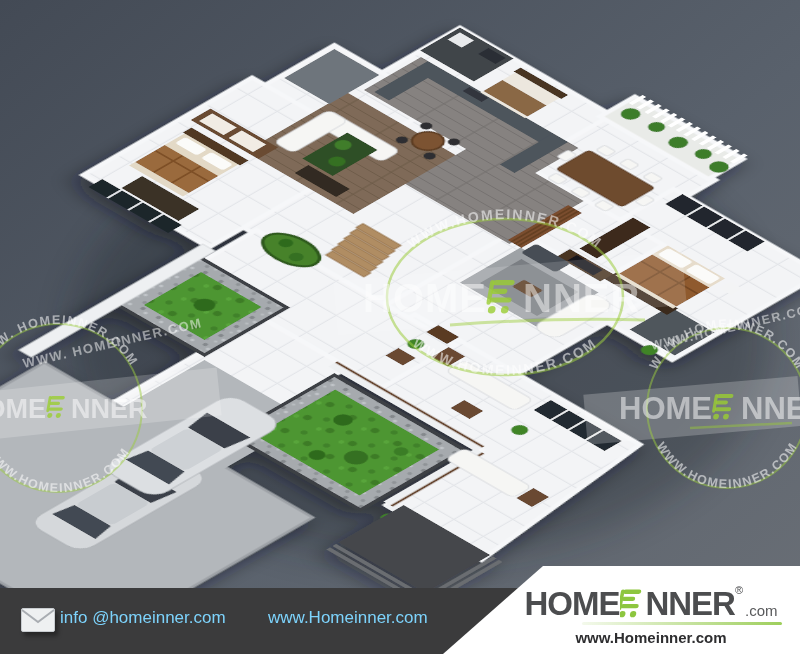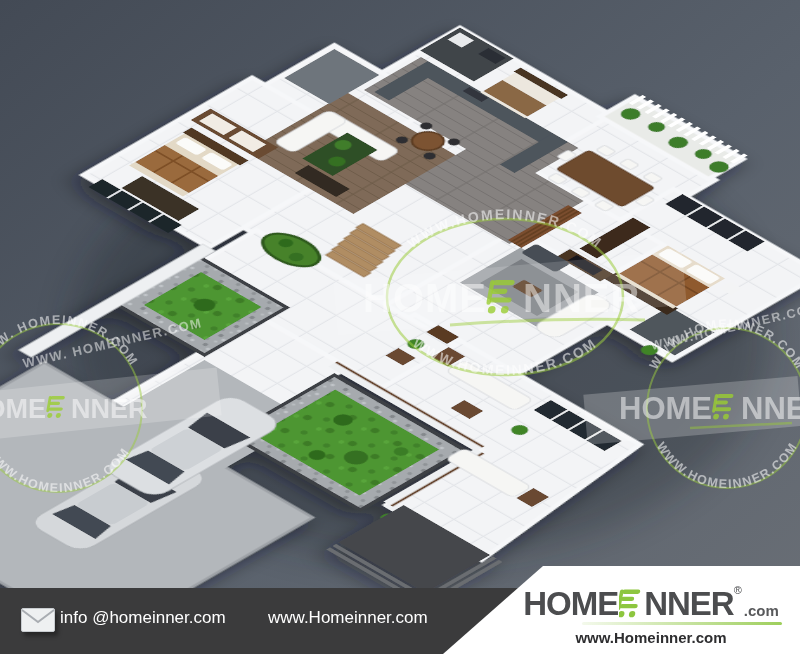--- a/index.html
+++ b/index.html
@@ -6,35 +6,35 @@
   body{width:800px;height:654px;position:relative;overflow:hidden;
        font-family:"Liberation Sans", sans-serif;background:#525a64;}
   #scene{position:absolute;left:0;top:0;z-index:1;}
 
   
   .footer-bar{position:absolute;left:0;bottom:0;width:800px;height:66px;
       background:#3b3b3c;z-index:5;}
   .footer-wedge{position:absolute;left:0;top:0;width:800px;height:654px;
       background:#ffffff;z-index:6;
       clip-path:polygon(543px 566px,800px 566px,800px 654px,443px 654px);}
-  .footer-item{position:absolute;z-index:7;color:#ffffff;font-size:17px;}
+  .footer-item{position:absolute;z-index:7;color:#7dd3fc;font-size:17px;}
   .mail-wrap{position:absolute;left:21px;bottom:18px;z-index:7;
       filter:drop-shadow(3px 4px 2px rgba(0,0,0,.35));}
   .email-text{left:60px;bottom:26px;}
   .site-text{left:268px;bottom:26px;}
 
   
   .brand{position:absolute;right:10px;bottom:8px;width:278px;z-index:8;
       text-align:center;}
   .logo-row{display:flex;align-items:flex-end;justify-content:center;
       line-height:1;}
   .logo-word{font-size:33px;font-weight:800;letter-spacing:-1px;color:#4c4d4f;}
   .logo-cart{width:24px;height:30px;margin:0 1px 1px 1px;color:#8dc63f;}
   .logo-reg{font-size:11px;color:#4c4d4f;align-self:flex-start;margin-top:-2px;}
-  .logo-tld{font-size:15px;font-weight:700;color:#58595b;margin:0 0 2px 2px;text-align:right;}
+  .logo-tld{font-size:15px;font-weight:400;color:#58595b;margin:0 0 2px 2px;text-align:right;}
   .logo-swoosh{height:3px;width:200px;margin:2px 8px 4px auto;border-radius:2px;
       background:linear-gradient(90deg,rgba(141,198,63,.1),rgba(141,198,63,.85));}
   .logo-site{font-size:15px;font-weight:700;color:#2e2e30;}
 </style>
 </head>
 <body>
 
 <svg id="scene" width="800" height="654" viewBox="0 0 800 654">
   <defs>
     <linearGradient id="bgGrad" x1="0" y1="0" x2="1" y2="1">

